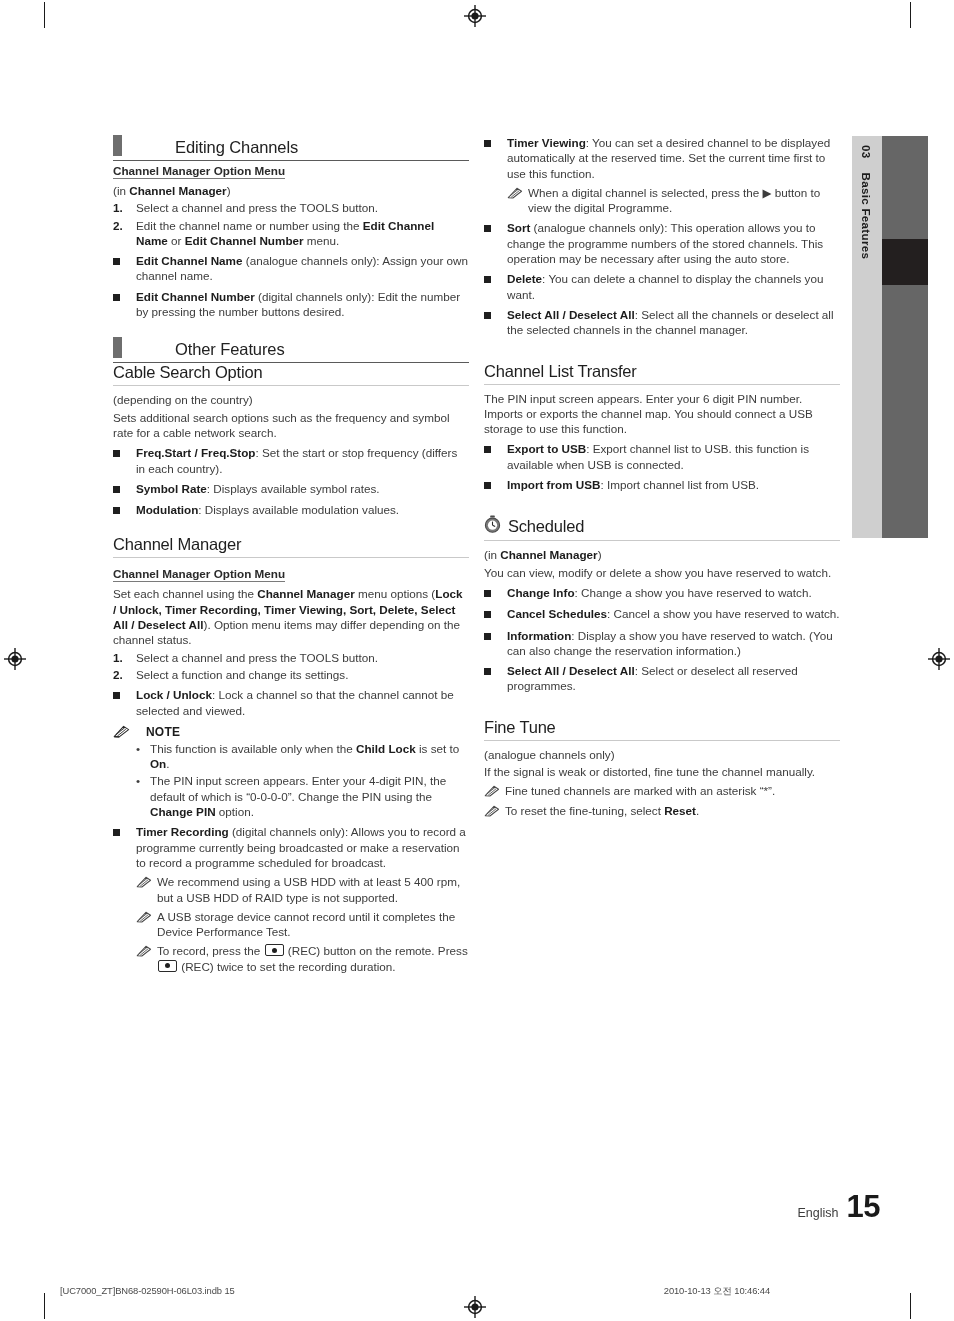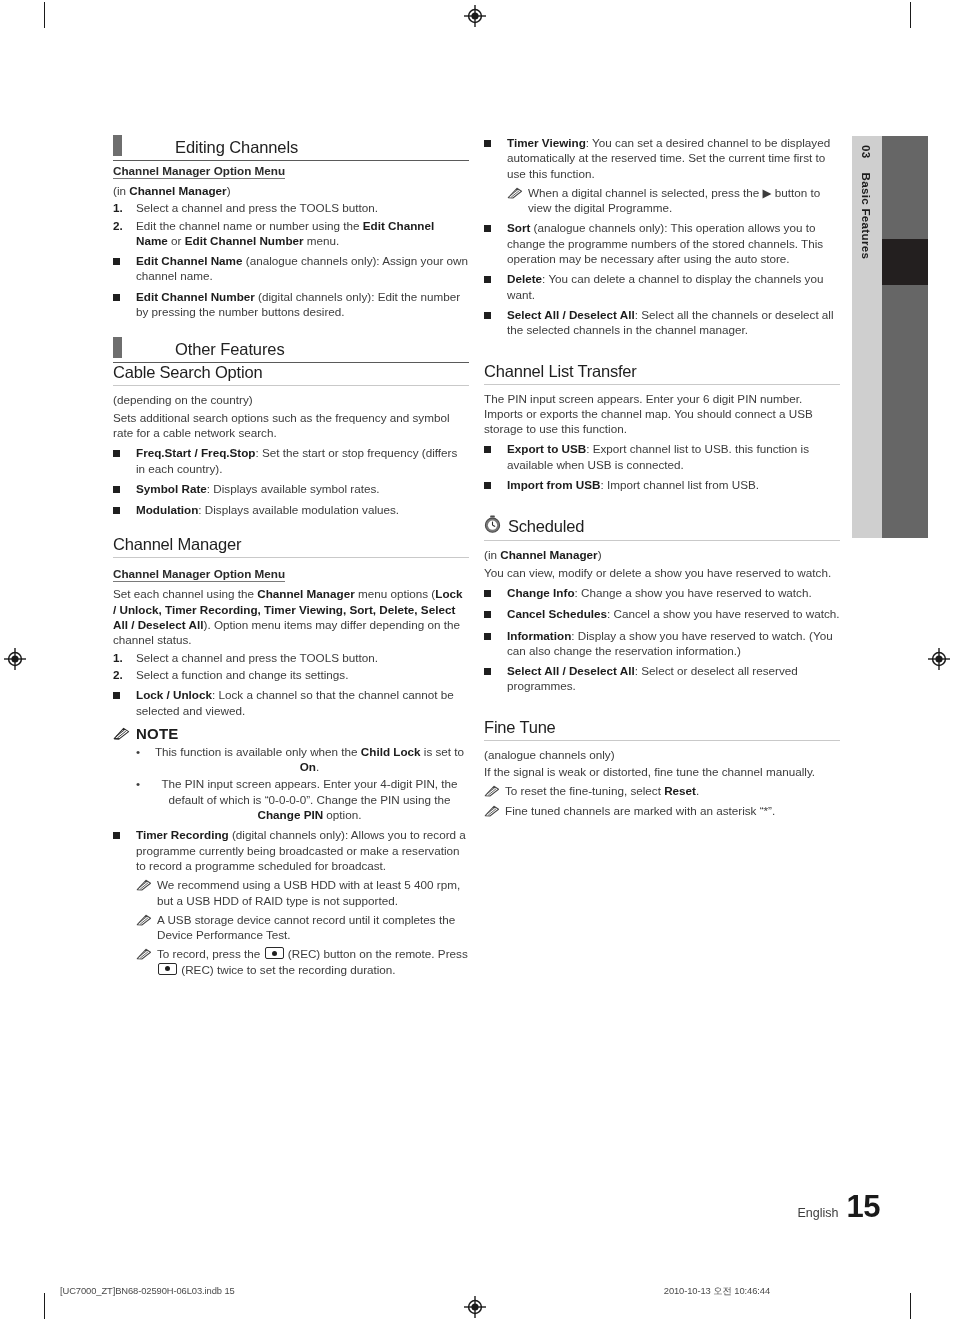--- a/index.html
+++ b/index.html
@@ -153,33 +153,33 @@
     margin: 2px 0 0 0;
     color: #3c3c3c;
     padding-left: 23px;
   }
   .dot .mk {
     width: 14px;
     flex: 0 0 14px;
     text-align: left;
     color: #3c3c3c;
   }
-  .dot .t { flex: 1 1 auto; text-align: center; }
+  .dot .t { flex: 1 1 auto; }
 
   
   .note-hd {
     display: flex;
     align-items: center;
     margin: 7px 0 1px 0;
   }
   .note-hd .lbl {
-    font-size: 15px;
+    font-size: 12px;
     font-weight: bold;
     color: #1c1c1c;
-    margin-left: 6px;
+    margin-left: 16px;
     letter-spacing: 0.2px;
   }
 
   
   .pnote {
     display: flex;
     font-size: 11.7px;
     line-height: 15.3px;
     margin: 4px 0 0 0;
     color: #3c3c3c;
@@ -583,31 +583,31 @@
     <p class="body">If the signal is weak or distorted, fine tune the channel manually.</p>
 
     <div class="pnote">
       <span class="mk">
         <svg class="pencil" width="16" height="12" viewBox="0 0 17 13">
           <path d="M1.2 11.6 L10.6 1.4 L15.6 4.6 L6.2 11.9 Z" fill="#ffffff" stroke="#4a4a4a" stroke-width="1.1" stroke-linejoin="round"></path>
           <path d="M3.0 9.6 L11.6 2.8" fill="none" stroke="#4a4a4a" stroke-width="0.9"></path>
           <path d="M4.4 11.0 L12.8 4.2" fill="none" stroke="#4a4a4a" stroke-width="0.9"></path>
         </svg>
       </span>
-      <span class="t">To reset the fine-tuning, select <b>Reset</b>.</span>
+      <span class="t">Fine tuned channels are marked with an asterisk “*”.</span>
     </div>
     <div class="pnote">
       <span class="mk">
         <svg class="pencil" width="16" height="12" viewBox="0 0 17 13">
           <path d="M1.2 11.6 L10.6 1.4 L15.6 4.6 L6.2 11.9 Z" fill="#ffffff" stroke="#4a4a4a" stroke-width="1.1" stroke-linejoin="round"></path>
           <path d="M3.0 9.6 L11.6 2.8" fill="none" stroke="#4a4a4a" stroke-width="0.9"></path>
           <path d="M4.4 11.0 L12.8 4.2" fill="none" stroke="#4a4a4a" stroke-width="0.9"></path>
         </svg>
       </span>
-      <span class="t">Fine tuned channels are marked with an asterisk “*”.</span>
+      <span class="t">To reset the fine-tuning, select <b>Reset</b>.</span>
     </div>
 
   </div>
 
   <div class="chapter-tab">
     <div class="vtext">
       <span class="num03">03</span>
       <span>Basic Features</span>
     </div>
   </div>

